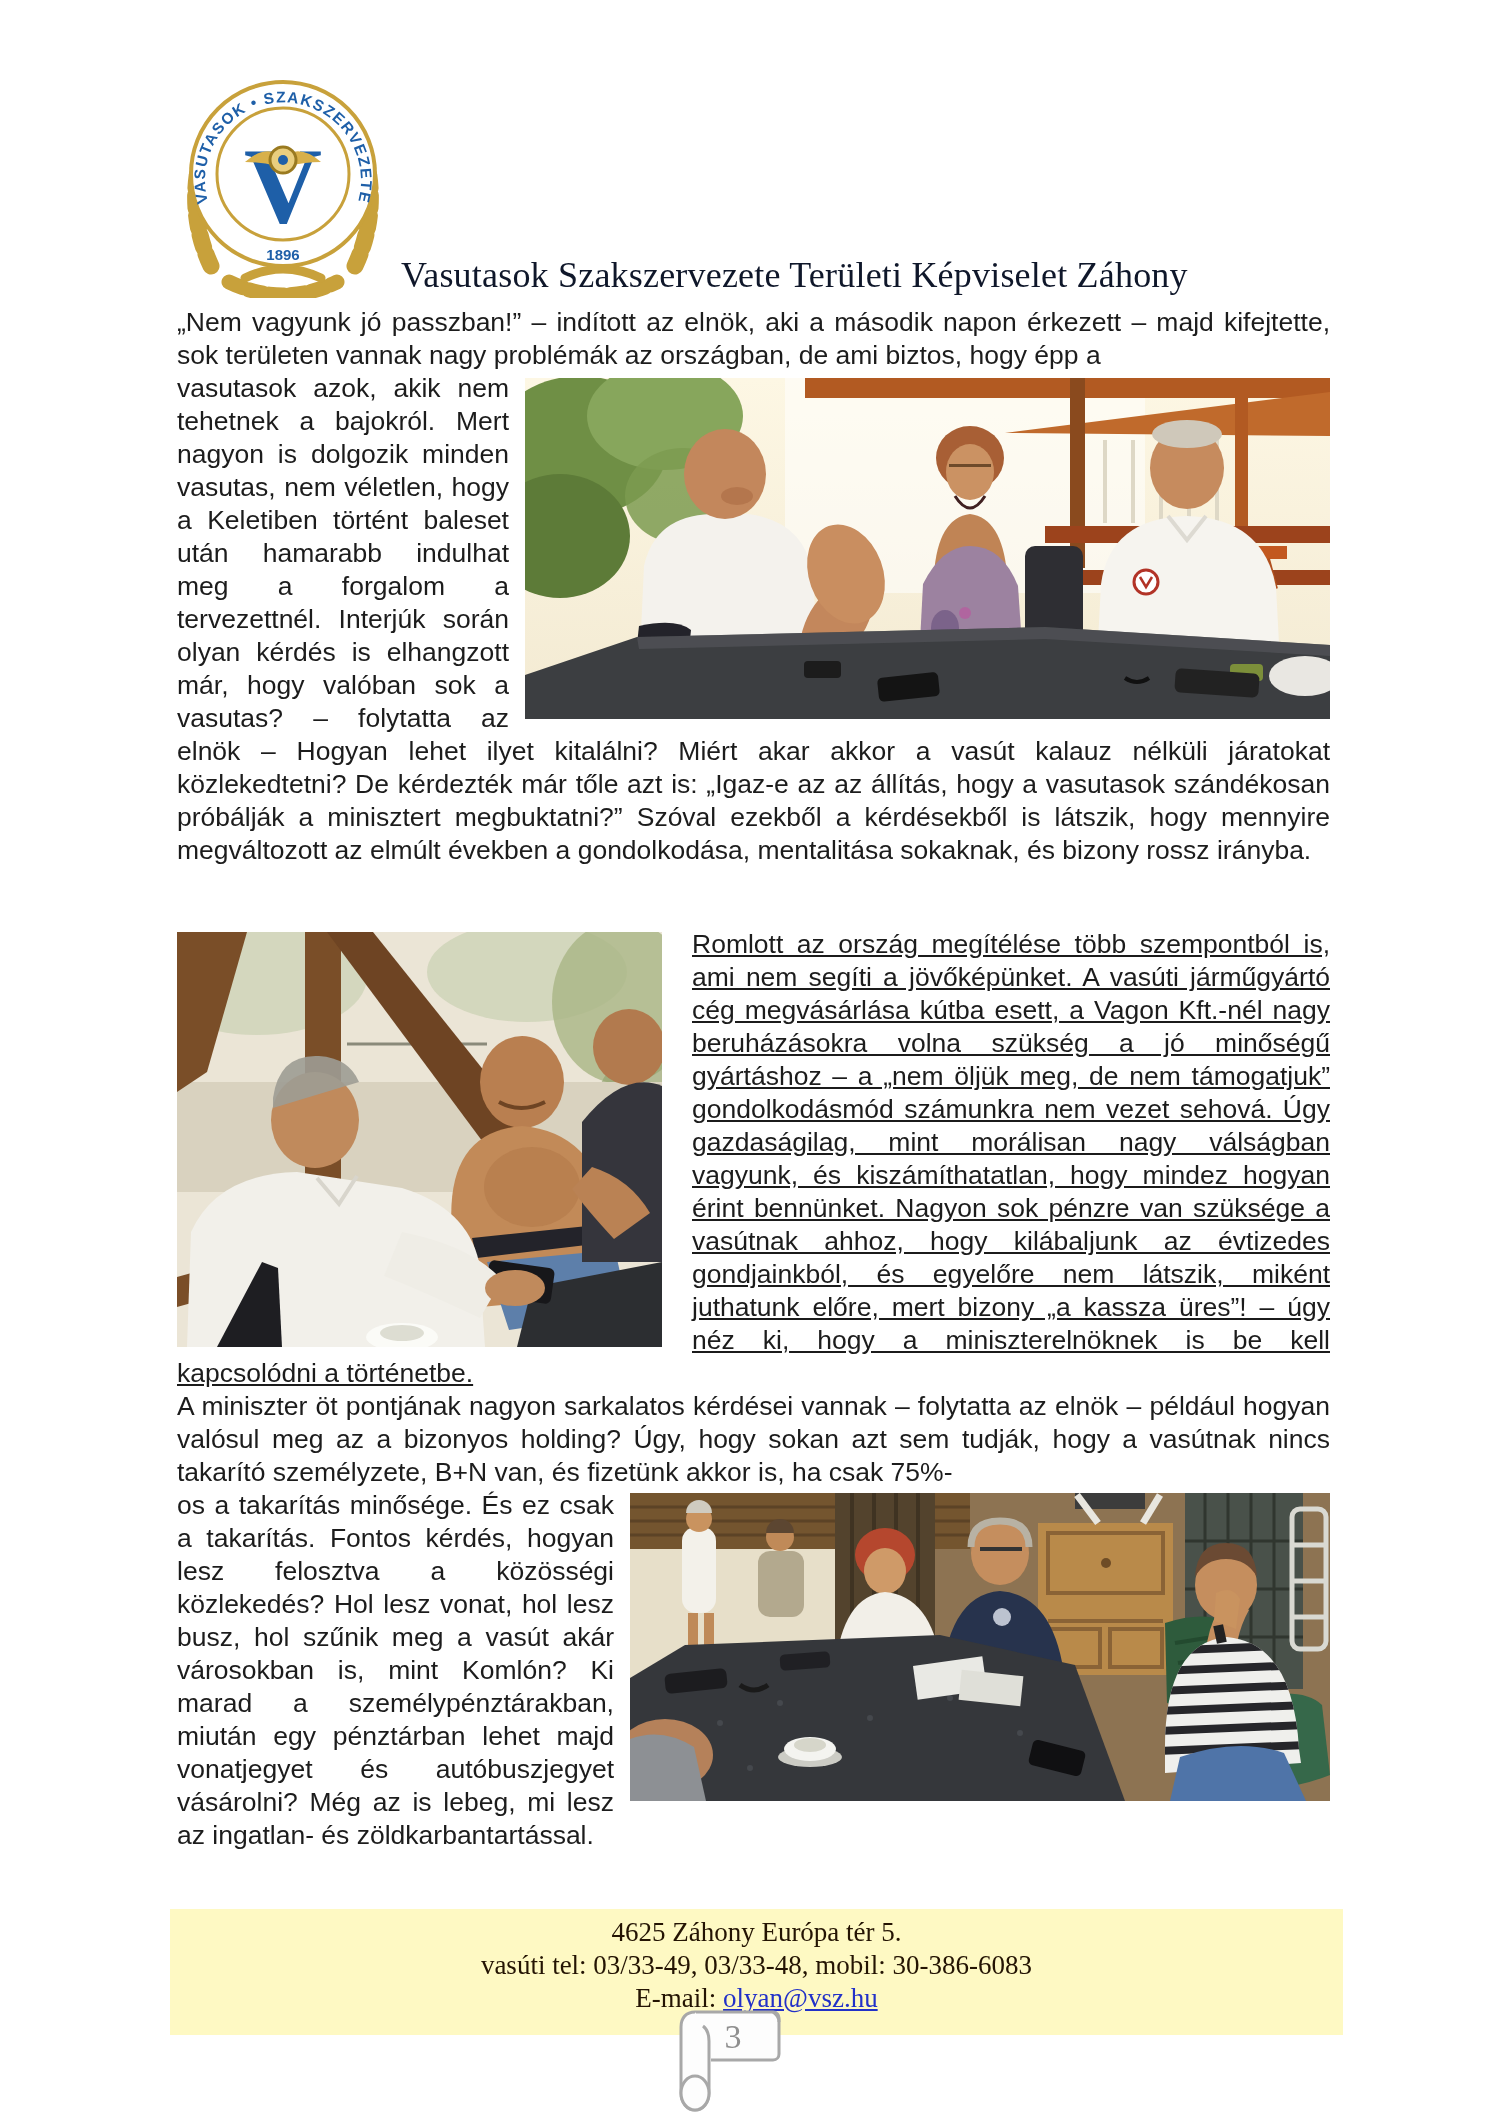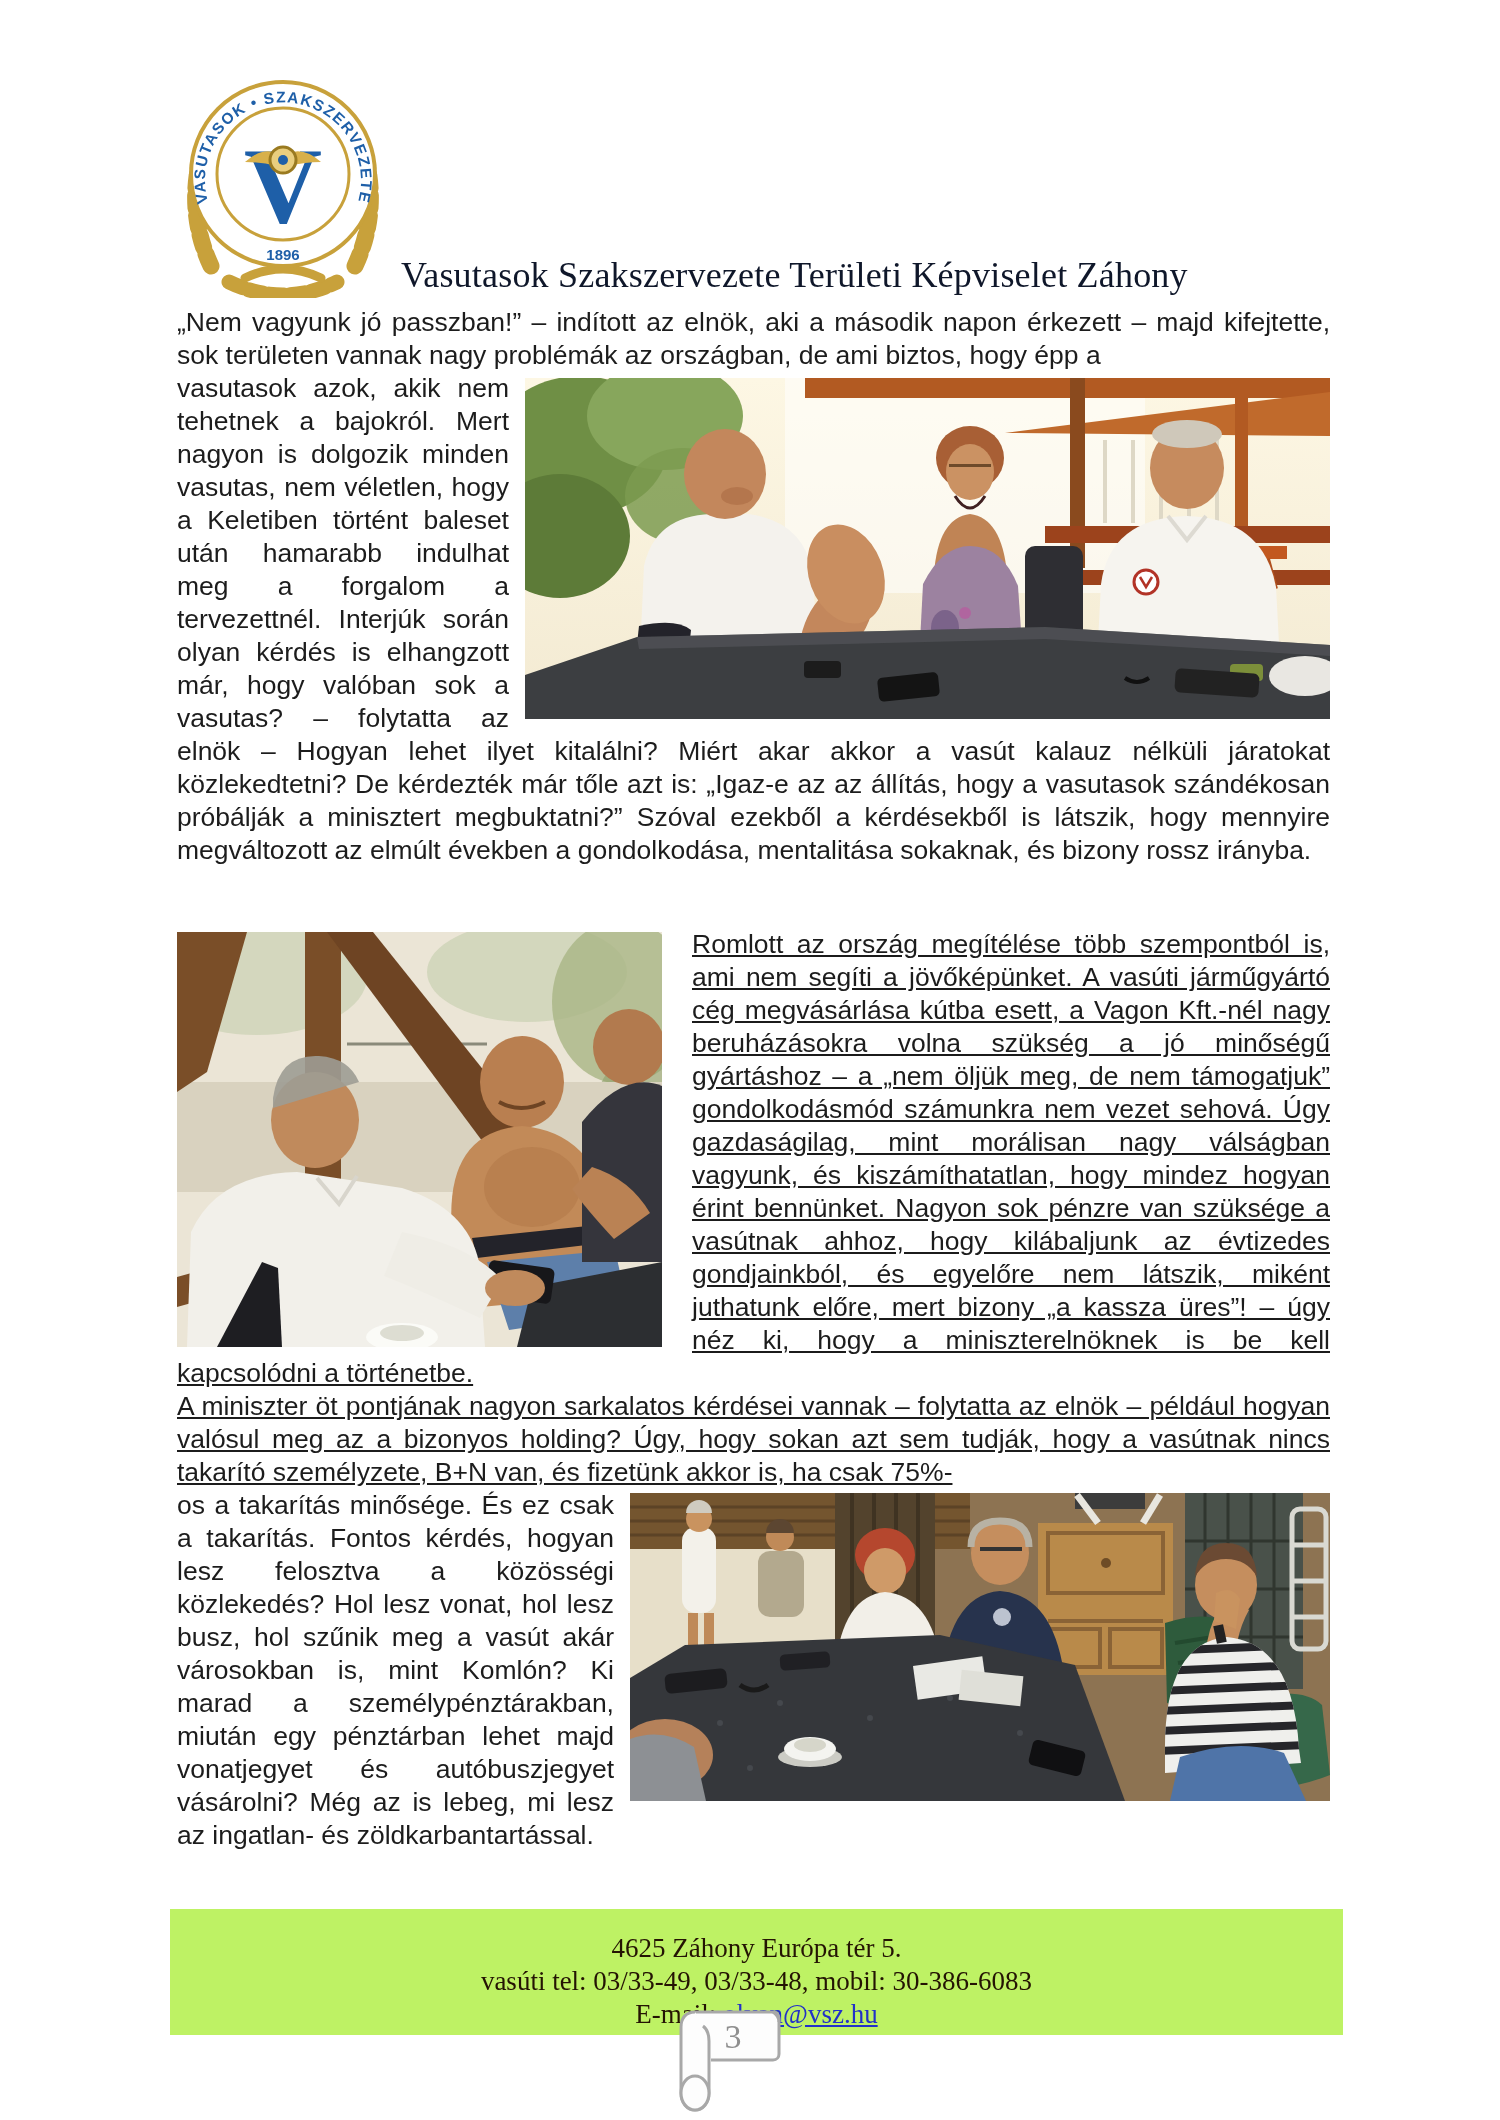--- a/index.html
+++ b/index.html
@@ -11,24 +11,24 @@
   .title{font-family:"Liberation Serif",serif;font-weight:400;font-size:36px;color:#0f172a;
          margin:0 0 2px 12px;white-space:nowrap;letter-spacing:0.2px;}
   p.body{font-size:26.5px;line-height:33px;text-align:justify;margin:0;color:#1c1c1c;}
   .flow::after{content:"";display:block;clear:both;}
   .photo{display:block;}
   .photo svg{display:block;width:100%;height:100%;}
   .photo1{float:right;width:805px;height:341px;margin:6px 0 10px 16px;}
   .photo2{float:left;width:485px;height:415px;margin:4px 30px 8px 0;}
   .photo3{float:right;width:700px;height:308px;margin:4px 0 8px 16px;}
   .sec2{margin-top:61px;text-decoration:underline;}
-  .sec3{margin-top:44px;text-decoration:underline;}
-  .footer{position:absolute;left:170px;top:1909px;width:1173px;height:126px;background:#bef264;
+  .sec3{margin-top:44px;}
+  .footer{position:absolute;left:170px;top:1909px;width:1173px;height:126px;background:#fef9c3;
           font-family:"Liberation Serif",serif;font-size:27px;line-height:33px;text-align:center;
-          color:#241403;padding-top:23px;box-sizing:border-box;}
+          color:#241403;padding-top:7px;box-sizing:border-box;}
   .footer a{color:#2231c8;text-decoration:underline;}
   .scroll{position:absolute;left:665px;top:2002px;width:120px;height:112px;}
   .scroll svg{position:absolute;left:0;top:0;width:120px;height:112px;}
   .scroll .num{position:absolute;left:38px;top:16px;width:60px;text-align:center;
                font-family:"Liberation Serif",serif;font-size:34px;color:#8f8f8f;}
 </style>
 </head>
 <body>
 
 <div class="page">

